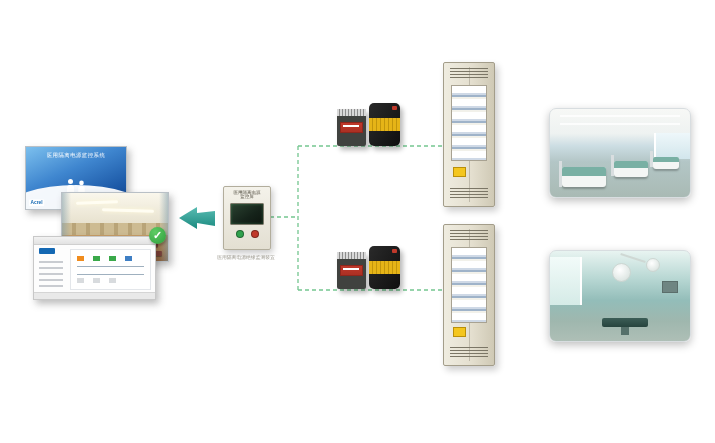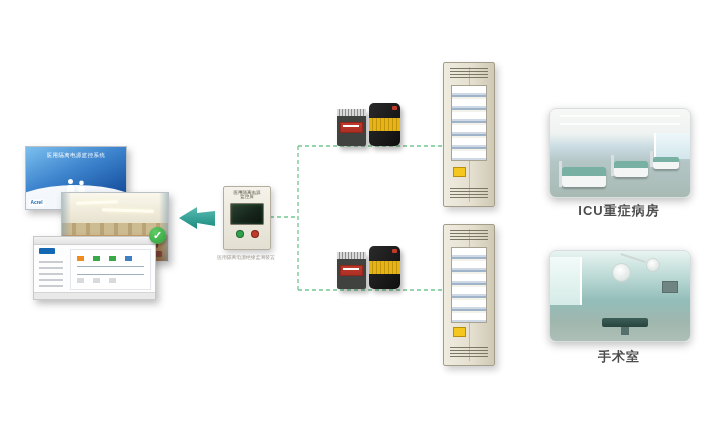--- a/index.html
+++ b/index.html
@@ -246,25 +246,23 @@
     <div class="cab-vent vb"></div>
   </div>
 
   <div class="photo icu">
     <div class="icu-lights"></div>
     <div class="icu-window"></div>
     <div class="bed bed3"></div>
     <div class="bed bed2"></div>
     <div class="bed bed1"></div>
   </div>
-  <div class="room-label icu-label">ICU重症病房</div>
 
   <div class="photo or">
     <div class="or-window"></div>
     <div class="or-arm"></div>
     <div class="or-lamp lamp1"></div>
     <div class="or-lamp lamp2"></div>
     <div class="or-monitor"></div>
     <div class="or-table"></div>
   </div>
-  <div class="room-label or-label">手术室</div>
 
 </div>
 
 </body></html>

